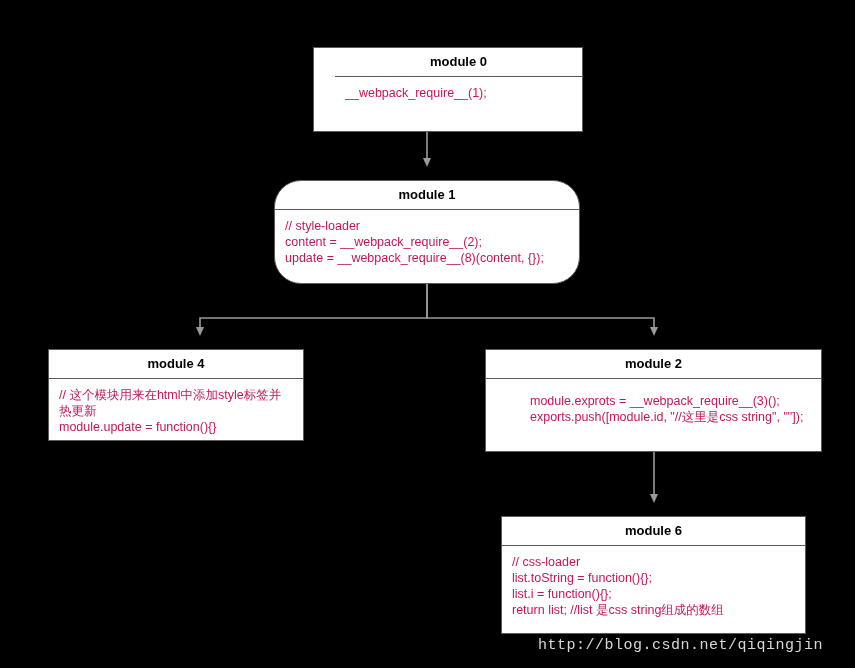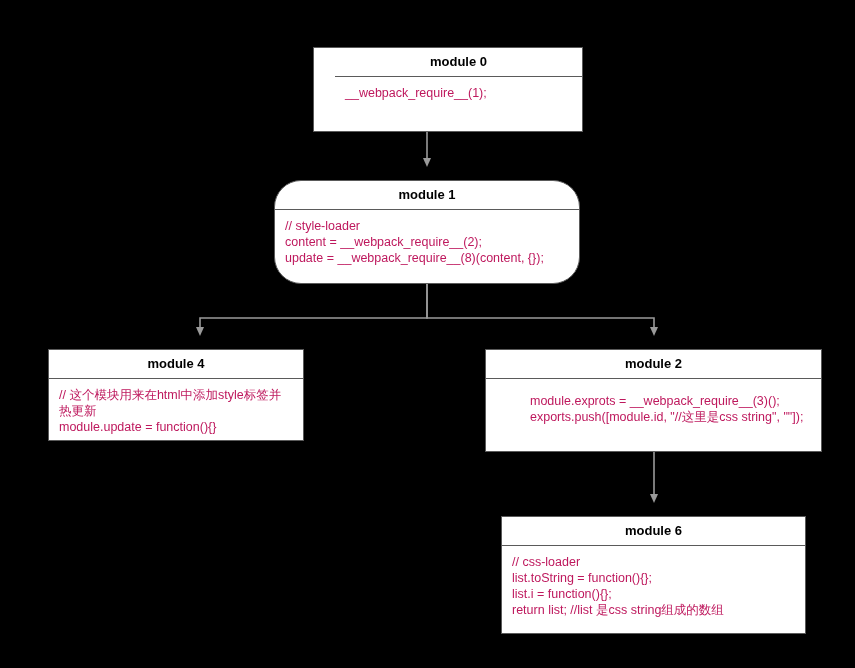--- a/index.html
+++ b/index.html
@@ -109,14 +109,15 @@
   </div>
 
   <div class="node" style="left:501px; top:516px; width:305px; height:118px;">
     <div class="node-title">module 6</div>
     <div class="node-body">// css-loader
 list.toString = function(){};
 list.i = function(){};
 return list; //list 是css string组成的数组</div>
   </div>
 
+  <div class="watermark" style="left:538px; top:637px;">http://blog.csdn.net/qiqingjin</div>
 
 </div>
 
 </body></html>

